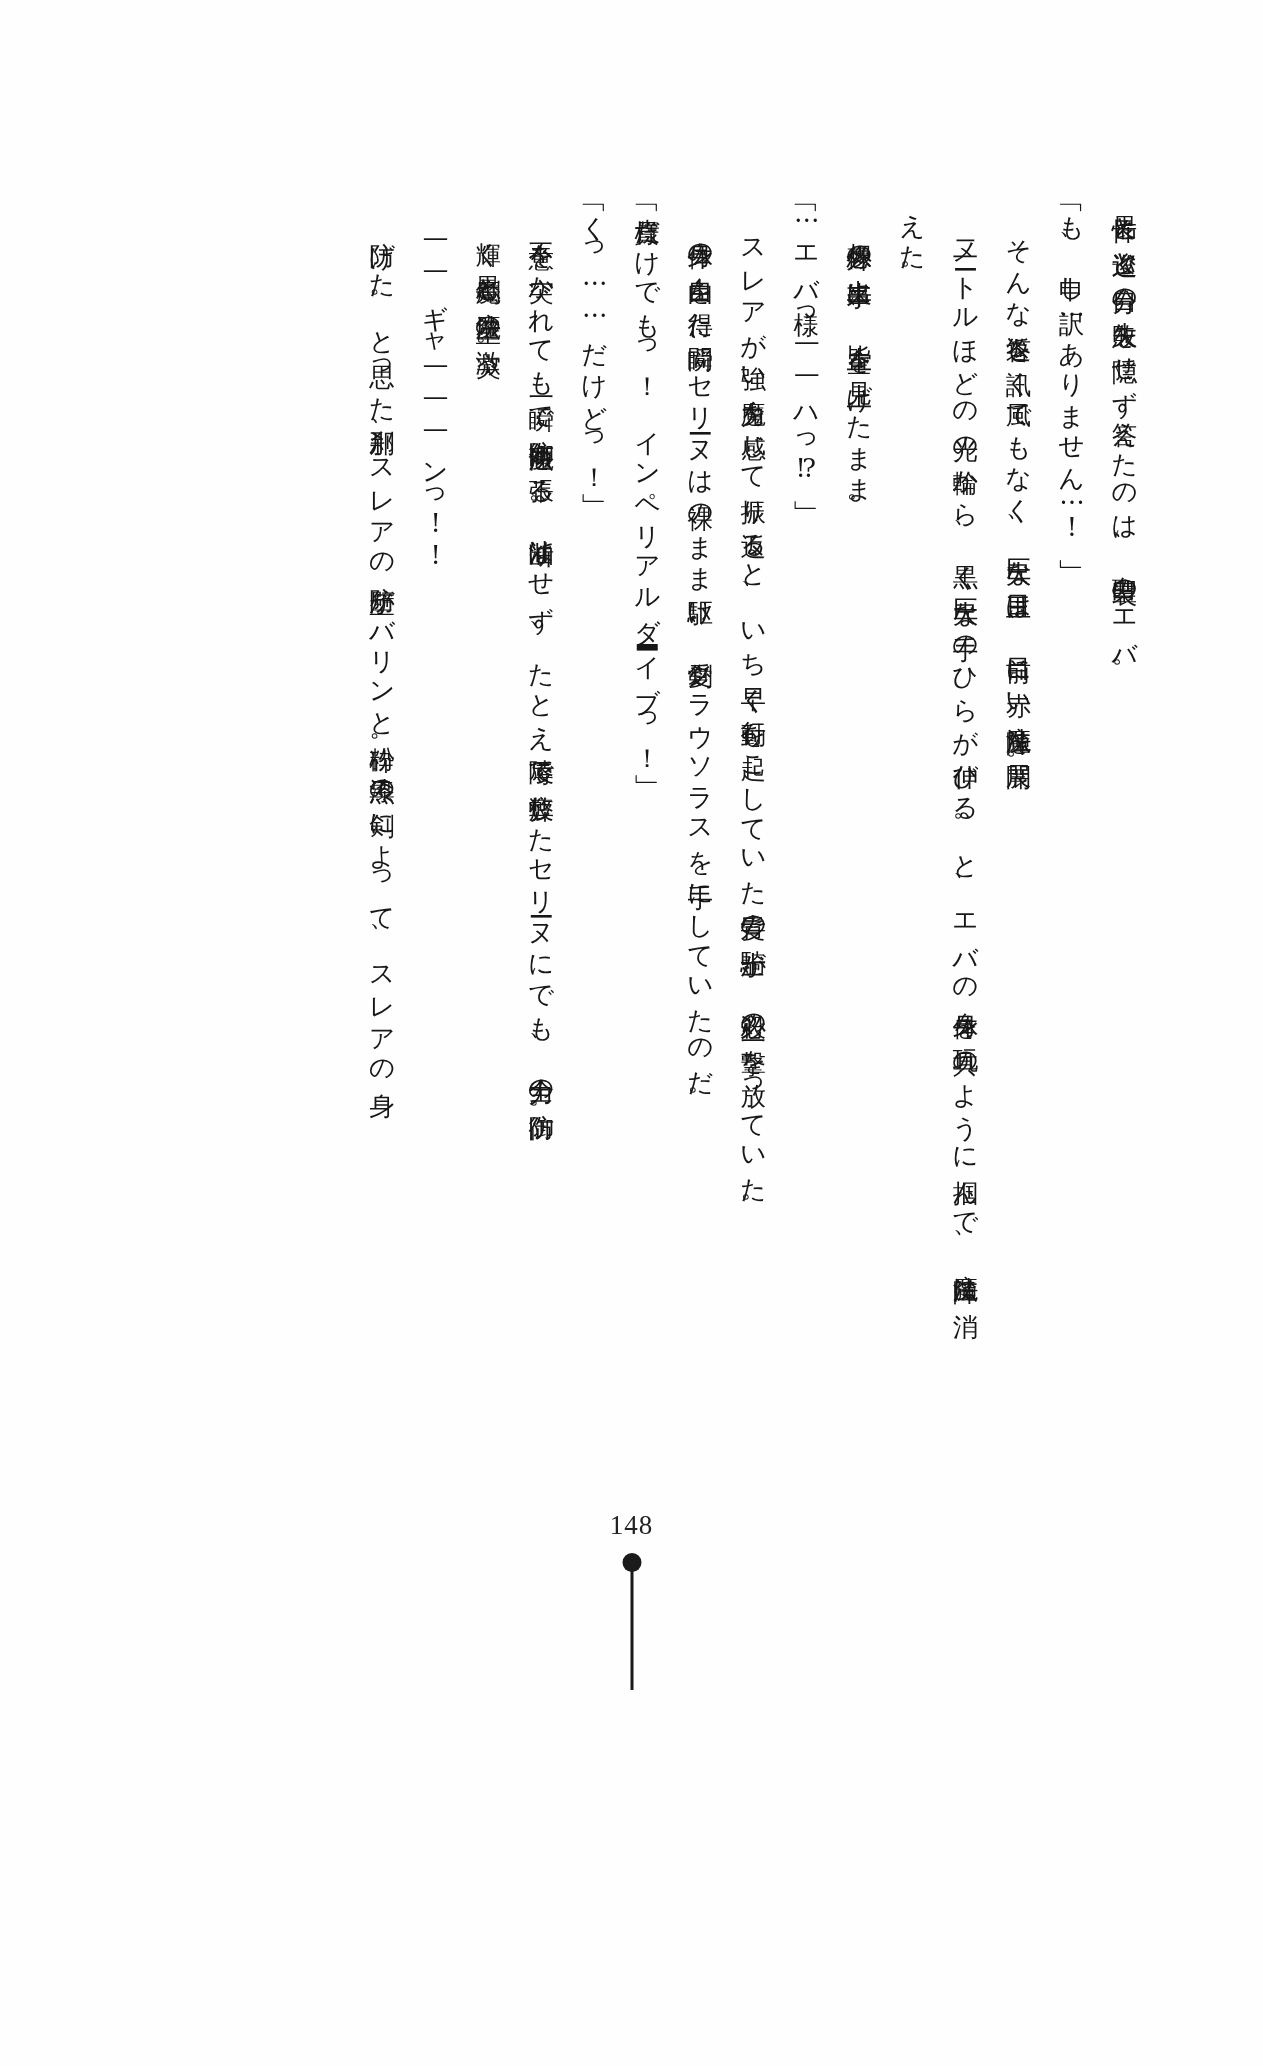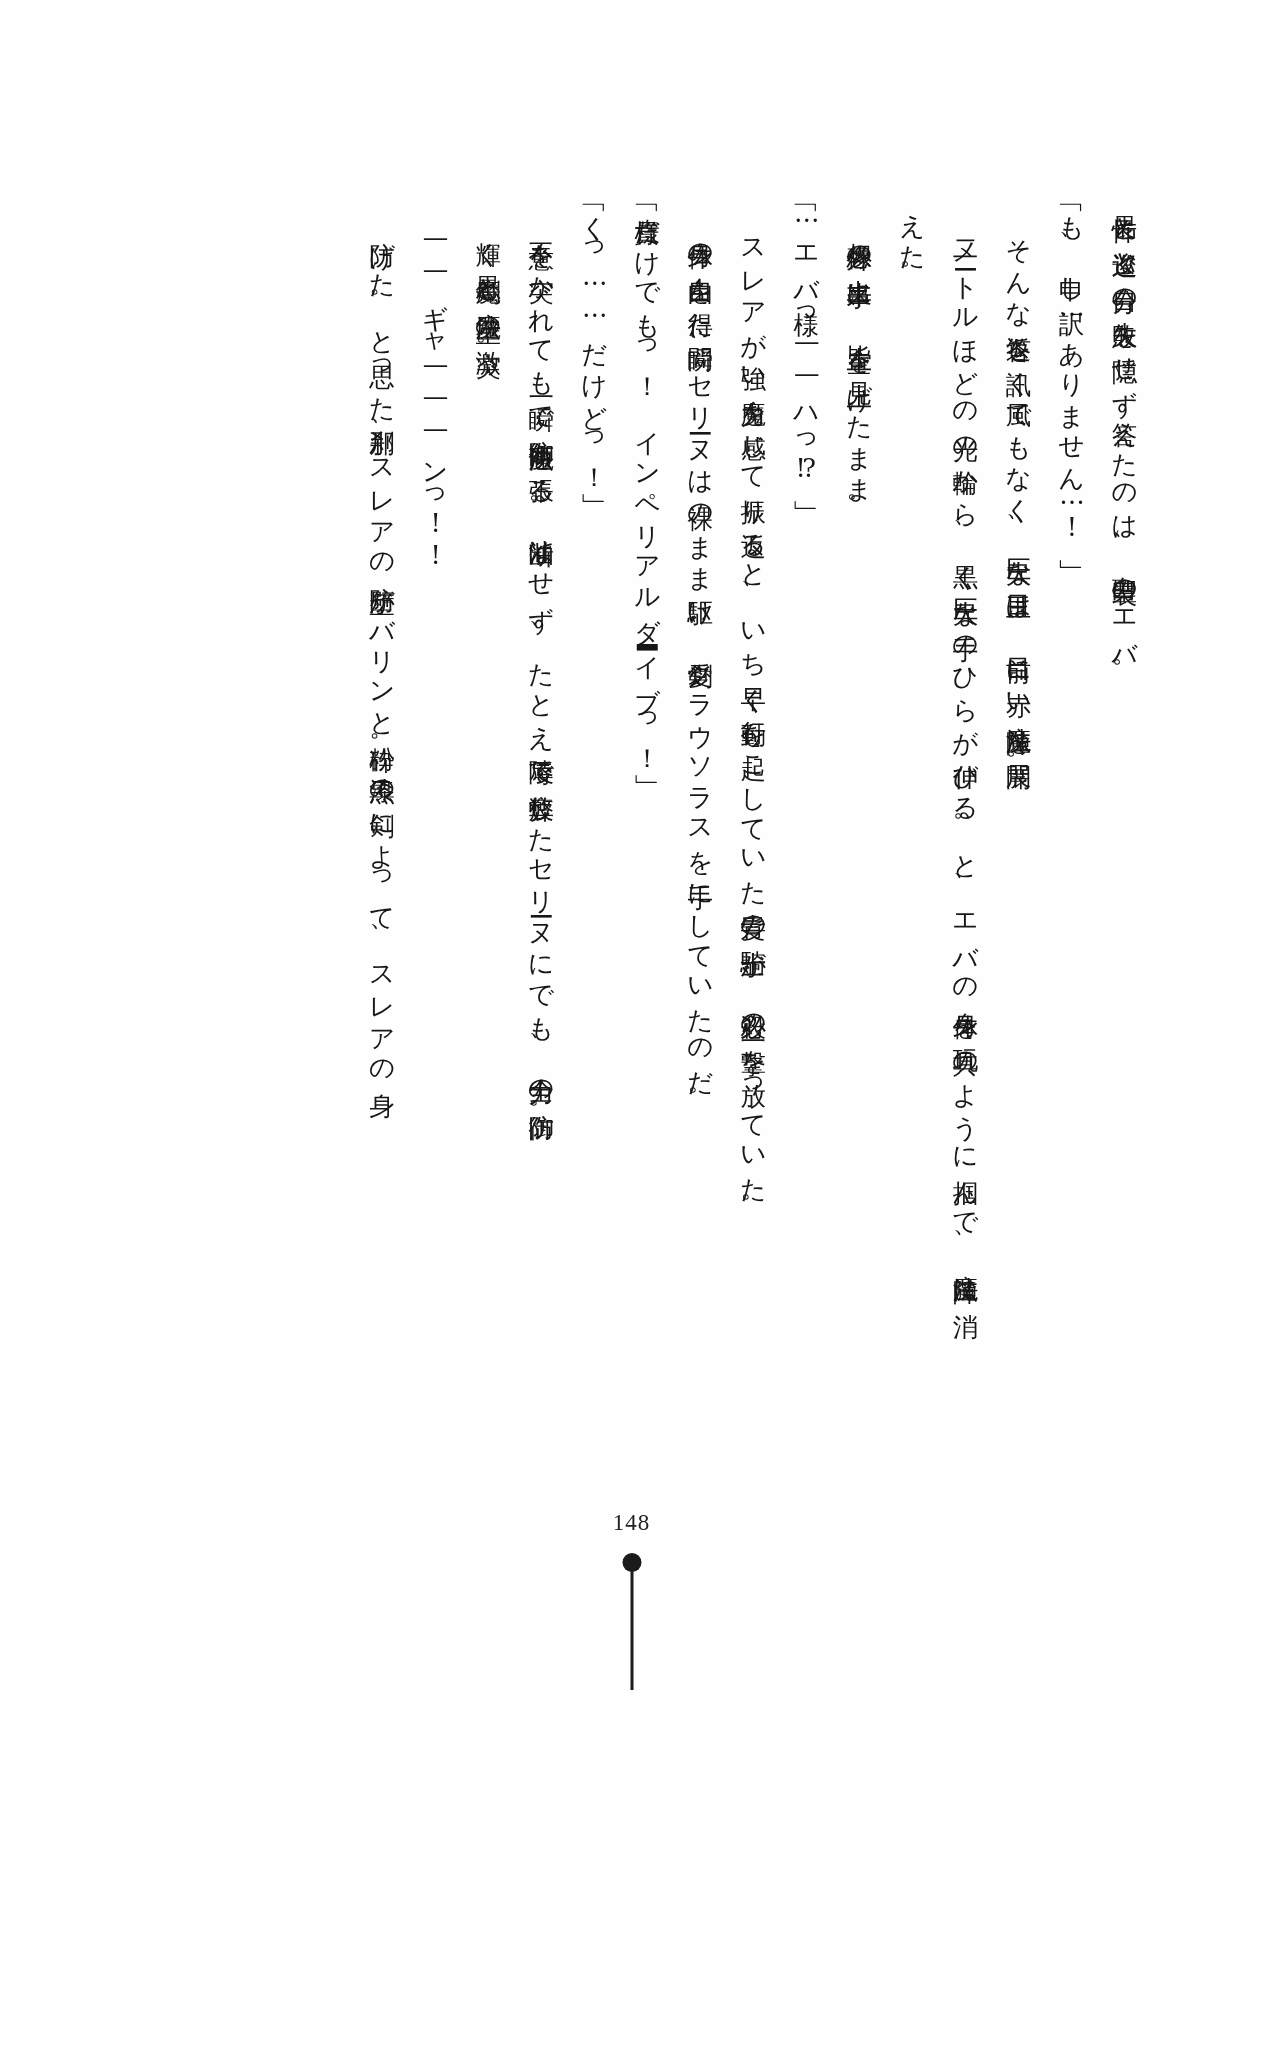--- a/index.html
+++ b/index.html
@@ -51,21 +51,21 @@
     text-indent: 26px;
   }
 
   .page-number {
     position: absolute;
     left: 0;
     right: 0;
     top: 1510px;
     text-align: center;
     font-family: "Liberation Serif", "DejaVu Serif", serif;
-    font-size: 23px;
+    font-size: 27px;
     letter-spacing: 1px;
     color: #222;
   }
 
   
   .bottom-mark {
     position: absolute;
     left: 50%;
     top: 1553px;
     transform: translateX(-50%);

